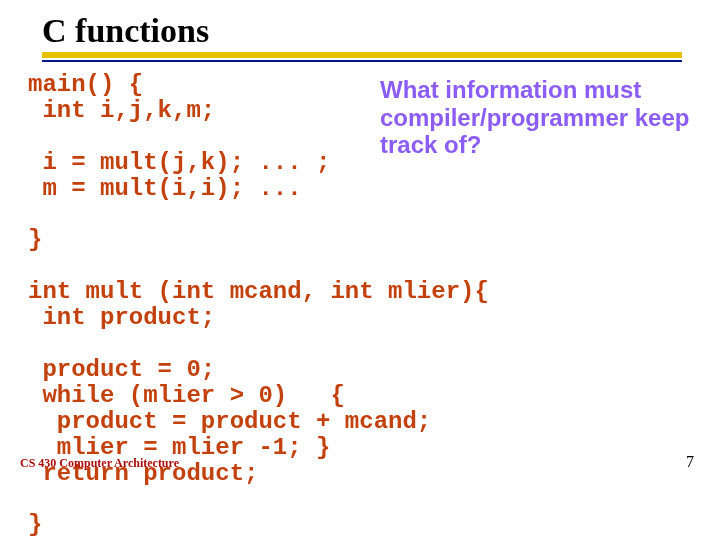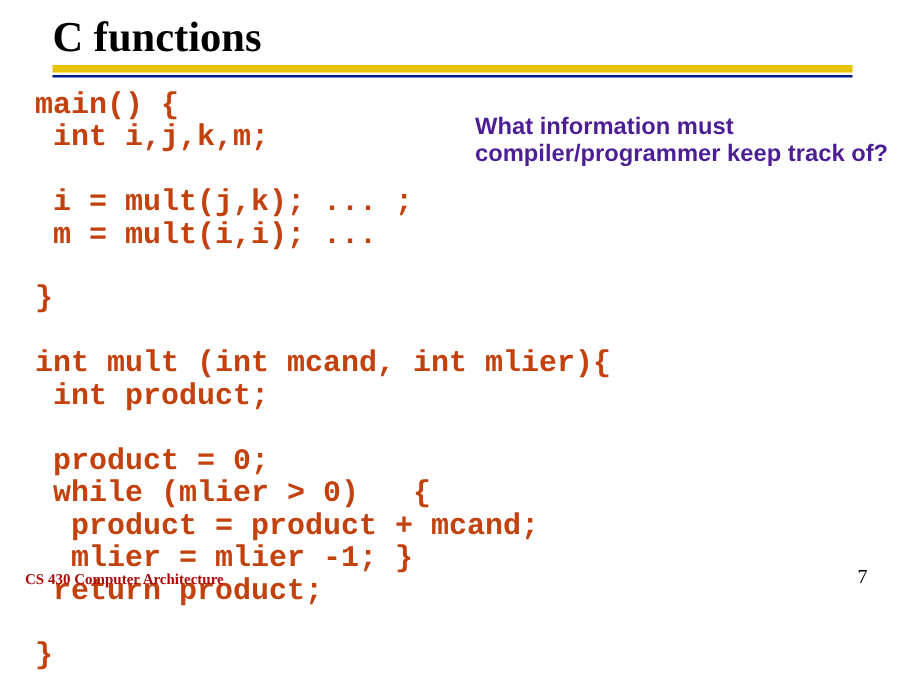--- a/index.html
+++ b/index.html
@@ -14,26 +14,26 @@
     font-family: "Courier New", Courier, monospace;
     font-size: 24px;
     font-weight: bold;
     white-space: pre;
     color: #c2410c;
     line-height: 1.08;
   }
   .callout {
     position: absolute;
     left: 352px;
-    top: 19px;
+    top: 4px;
     width: 340px;
     font-family: Arial, Helvetica, sans-serif;
-    font-size: 19px;
+    font-size: 24px;
     font-weight: bold;
-    color: #4c1d95;
+    color: #8b5cf6;
     line-height: 1.15;
   }
   .footer-left {
     position: absolute;
     left: 20px;
     bottom: 12px;
     font-family: "Times New Roman", serif;
     font-size: 12px;
     font-weight: bold;
     color: #aa0a0a;

